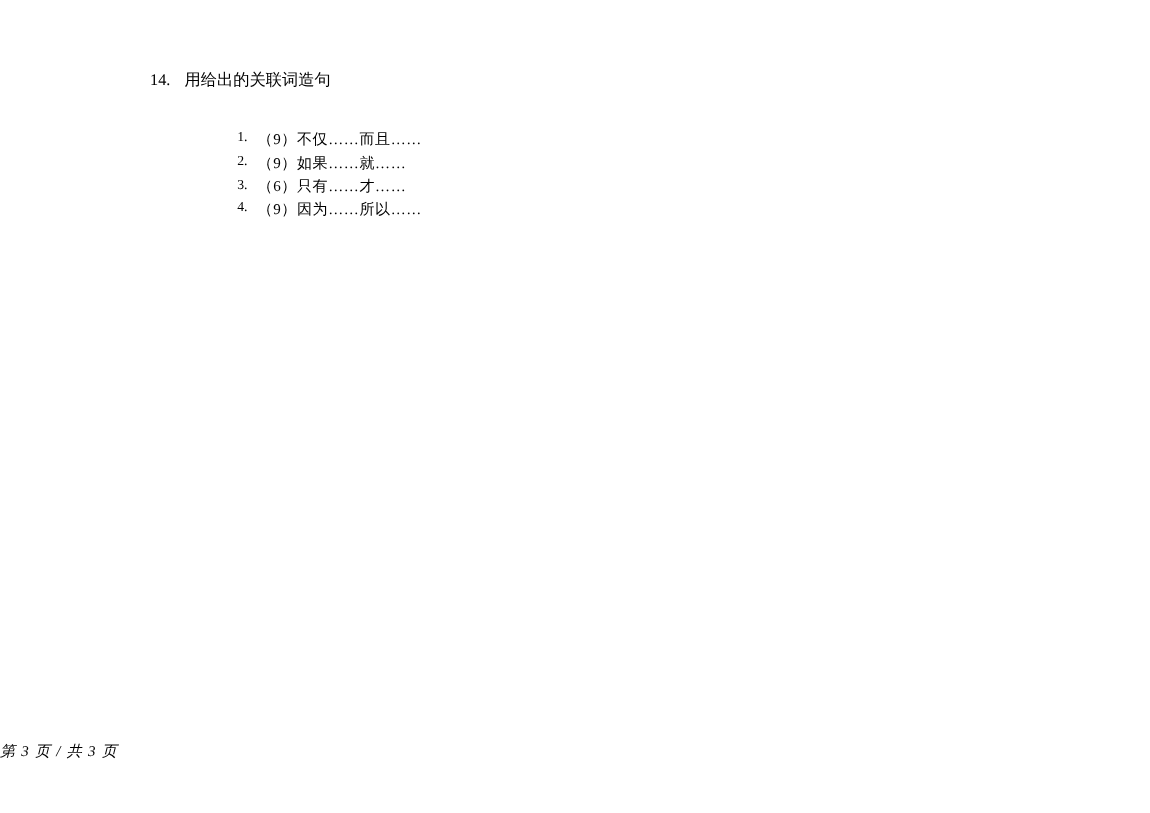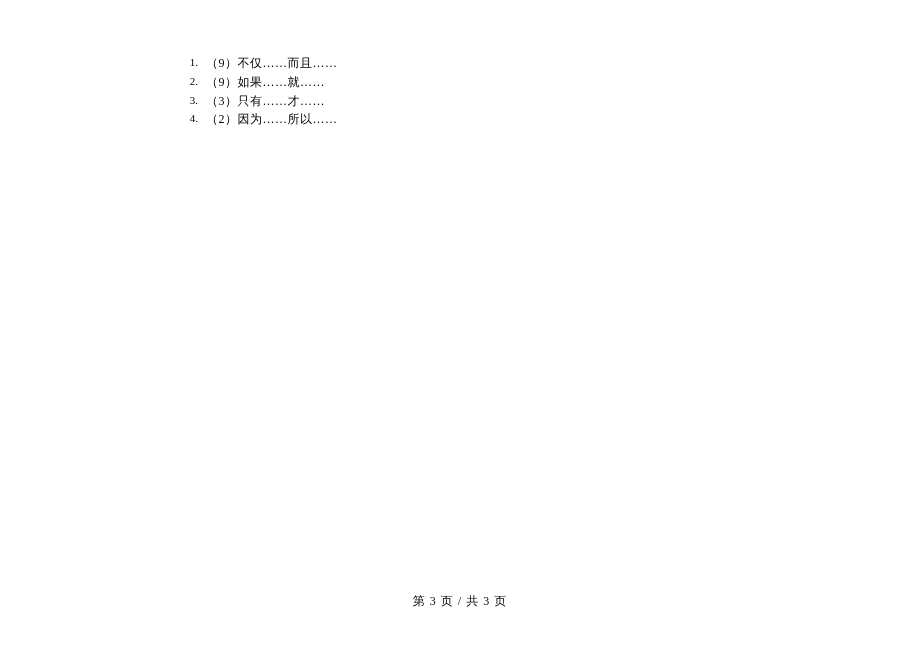--- a/index.html
+++ b/index.html
@@ -46,42 +46,46 @@
       margin-right: 8px;
     }
     .list-text {
       letter-spacing: 0.5px;
     }
     .page-footer {
       position: absolute;
       bottom: 40px;
       left: 0;
       right: 0;
-      text-align: center;
       font-size: 12px;
       letter-spacing: 1px;
+      font-style: italic;
     }
   </style>
 </head>
 <body>
 
 <div class="page-content">
+  <div class="question-header">
+    <span class="question-number">14.</span>
+    <span class="question-title">用给出的关联词造句</span>
+  </div>
   <div class="list-container">
     <div class="list-item">
       <span class="list-marker">1.</span>
       <span class="list-text">（9）不仅……而且……</span>
     </div>
     <div class="list-item">
       <span class="list-marker">2.</span>
       <span class="list-text">（9）如果……就……</span>
     </div>
     <div class="list-item">
       <span class="list-marker">3.</span>
-      <span class="list-text">（3）只有……才……</span>
+      <span class="list-text">（6）只有……才……</span>
     </div>
     <div class="list-item">
       <span class="list-marker">4.</span>
-      <span class="list-text">（2）因为……所以……</span>
+      <span class="list-text">（9）因为……所以……</span>
     </div>
   </div>
 </div>
 
 <div class="page-footer">第 3 页  /  共 3 页</div>
 
 </body></html>

